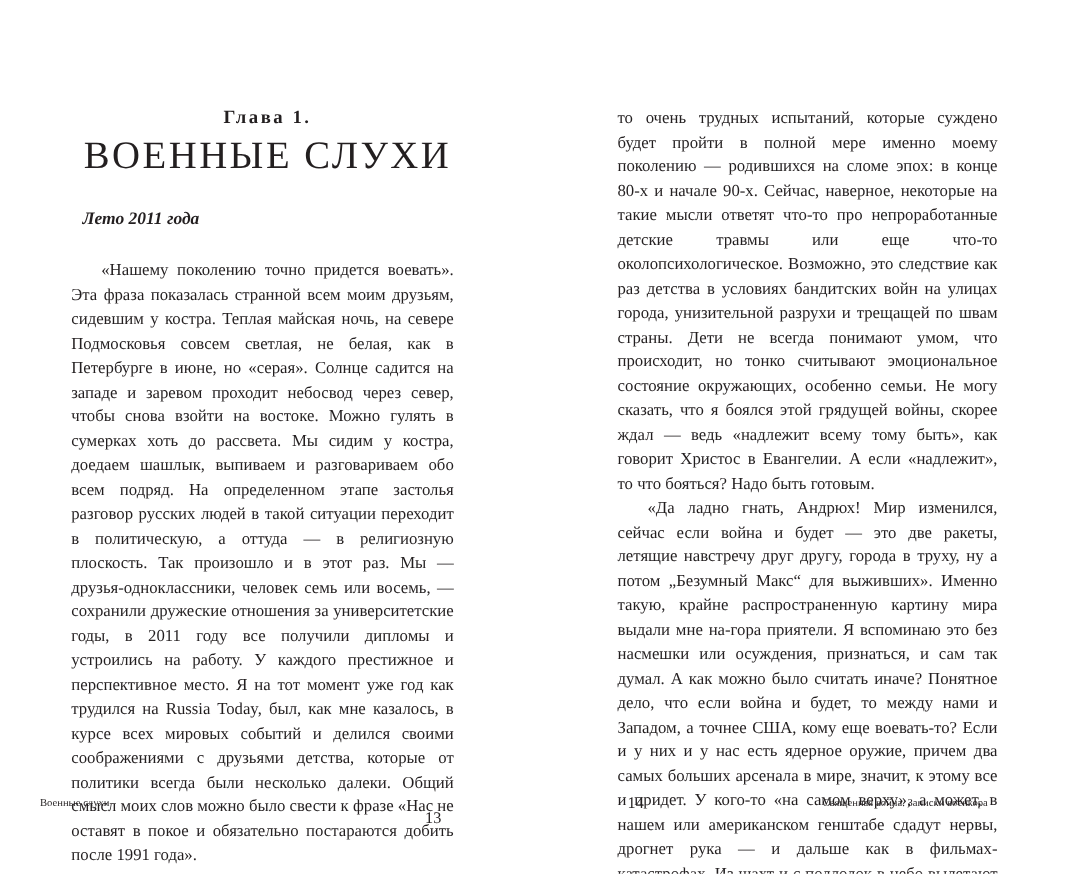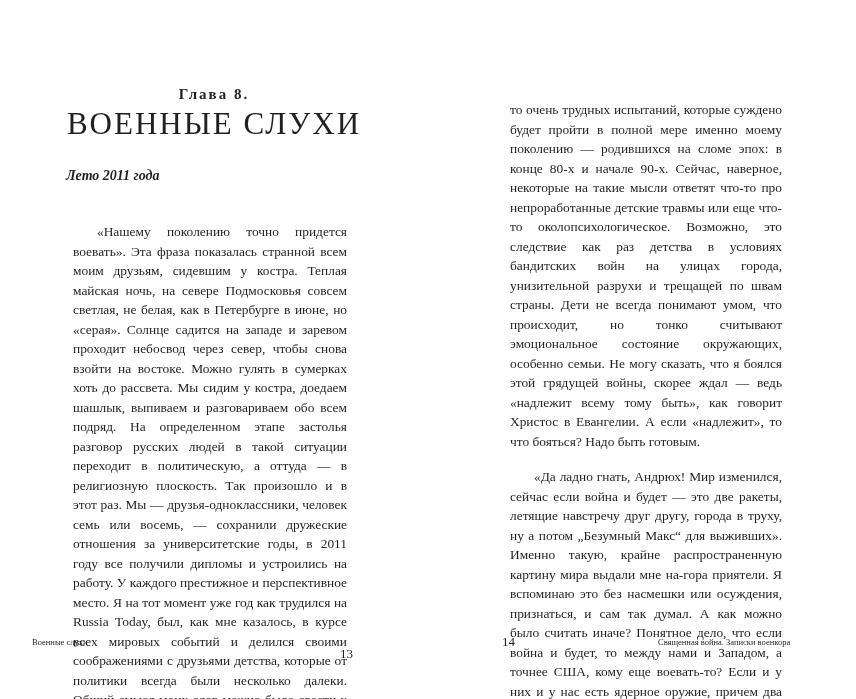--- a/index.html
+++ b/index.html
@@ -8,34 +8,34 @@
     .page-left { left: 0; width: 428px; }
     .page-right { left: 428px; width: 428px; }
 
     .chapter-label { position: absolute; top: 86px; left: 0; width: 428px; text-align: center; font-family: "Liberation Serif", serif; font-size: 15px; letter-spacing: 2px; font-weight: bold; }
     .chapter-title { position: absolute; top: 106px; left: 0; width: 428px; text-align: center; font-family: "Liberation Serif", serif; font-size: 31px; letter-spacing: 2px; font-weight: normal; }
     .epigraph-date { position: absolute; top: 168px; left: 66px; font-family: "Liberation Serif", serif; font-style: italic; font-size: 14px; font-weight: bold; }
 
     .body-text { position: absolute; font-family: "Liberation Serif", serif; font-size: 13.4px; line-height: 19.5px; text-align: justify; }
     .left-text { top: 206px; left: 57px; width: 306px; }
     .right-text { top: 84px; left: 494px; width: 304px; }
-    .body-text p { margin: 16px; }
+    .body-text p { margin: 0; }
     .body-text p.indent { text-indent: 24px; }
     .body-text p.cont { text-indent: 0; }
 
     .footer-left { position: absolute; top: 637px; left: 32px; font-family: "Liberation Serif", serif; font-size: 8.5px; }
     .page-num-left { position: absolute; top: 634px; left: 340px; font-family: "Liberation Serif", serif; font-size: 13px; margin-top: 12px; }
     .page-num-right { position: absolute; top: 634px; left: 502px; font-family: "Liberation Serif", serif; font-size: 13px; }
     .footer-right { position: absolute; top: 637px; left: 658px; font-family: Liberation Serif, serif; font-size: 8.5px; }
   </style>
 </head>
 <body>
 
 <div class="page page-left">
-  <div class="chapter-label">Глава 8.</div>
+  <div class="chapter-label">Глава 1.</div>
   <div class="chapter-title">ВОЕННЫЕ СЛУХИ</div>
   <div class="epigraph-date">Лето 2011 года</div>
   <div class="body-text left-text">
     <p class="indent">«Нашему поколению точно придется воевать». Эта фраза показалась странной всем моим друзьям, сидевшим у костра. Теплая майская ночь, на севере Подмосковья совсем светлая, не белая, как в Петербурге в июне, но «серая». Солнце садится на западе и заревом проходит небосвод через север, чтобы снова взойти на востоке. Можно гулять в сумерках хоть до рассвета. Мы сидим у костра, доедаем шашлык, выпиваем и разговариваем обо всем подряд. На определенном этапе застолья разговор русских людей в такой ситуации переходит в политическую, а оттуда — в религиозную плоскость. Так произошло и в этот раз. Мы — друзья-одноклассники, человек семь или восемь, — сохранили дружеские отношения за университетские годы, в 2011 году все получили дипломы и устроились на работу. У каждого престижное и перспективное место. Я на тот момент уже год как трудился на Russia Today, был, как мне казалось, в курсе всех мировых событий и делился своими соображениями с друзьями детства, которые от политики всегда были несколько далеки. Общий смысл моих слов можно было свести к фразе «Нас не оставят в покое и обязательно постараются добить после 1991 года».</p>
     <p class="indent">Я жил с этим тревожным ощущением с детства. Было какое-то смутное предчувствие если не катастрофы,</p>
   </div>
   <div class="footer-left">Военные слухи</div>
   <div class="page-num-left">13</div>
 </div>
 

